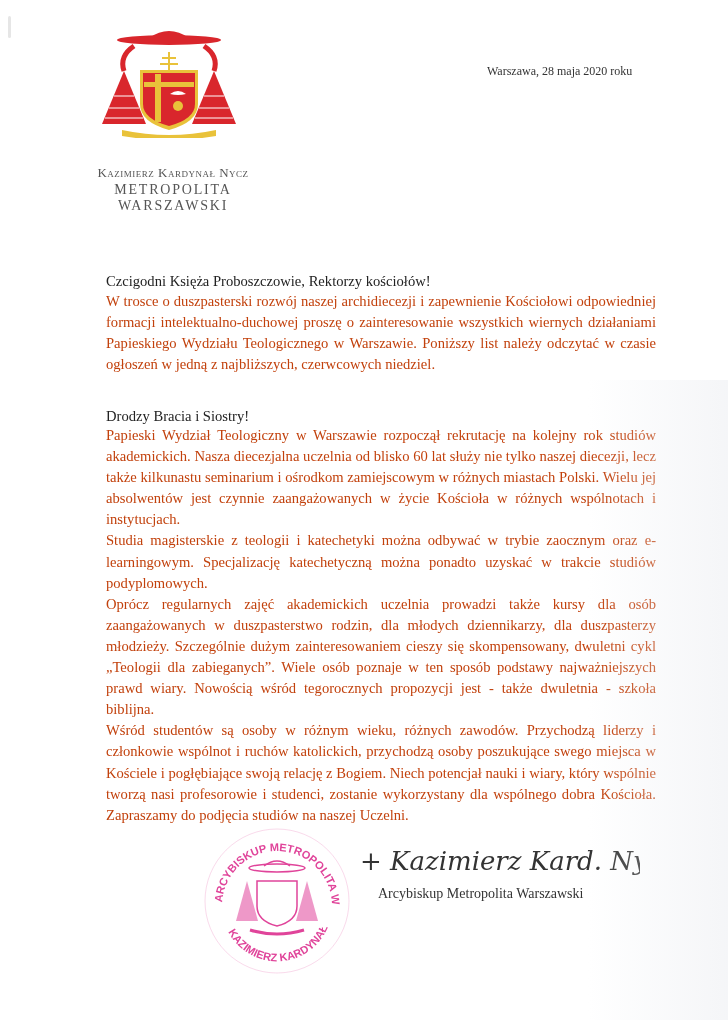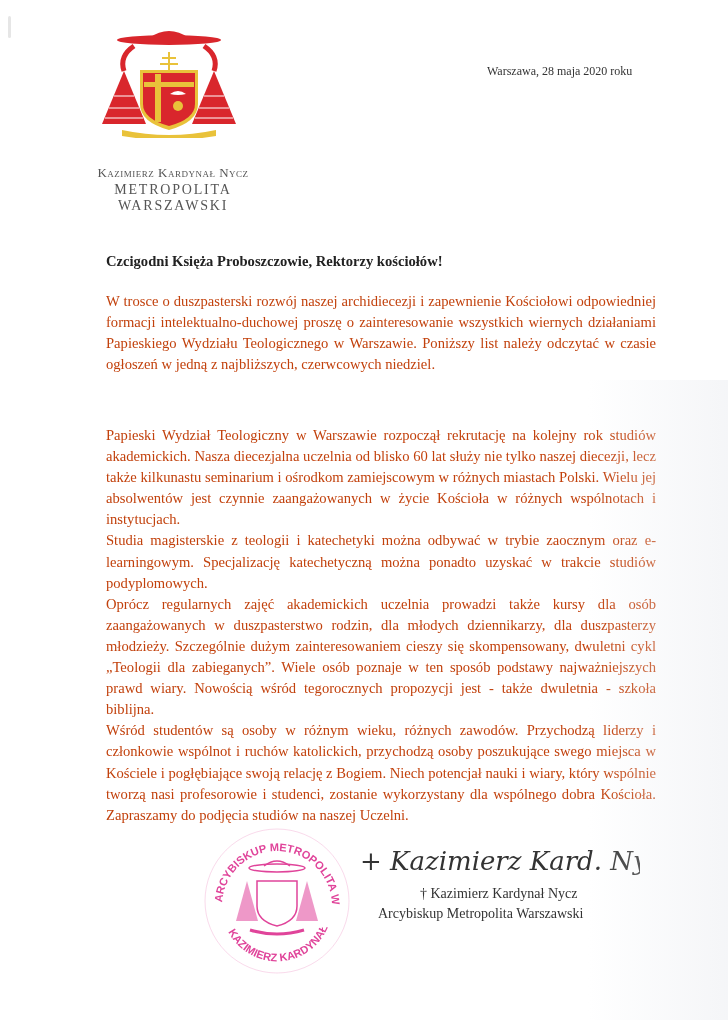--- a/index.html
+++ b/index.html
@@ -6,21 +6,21 @@
   body{width:728px;height:1030px;position:relative;overflow:hidden;font-family:"DejaVu Serif","Liberation Serif",serif;color:#2a2a2a;}
   .page{position:absolute;left:0;top:0;width:728px;height:1030px;background:#fff;}
   .scan-shade{position:absolute;right:0;top:380px;width:140px;height:640px;background:linear-gradient(90deg,rgba(255,255,255,0),rgba(236,238,242,0.55));pointer-events:none;}
   .mark{position:absolute;left:8px;top:16px;width:3px;height:22px;background:#e6e6e6;border-radius:2px;}
   .crest{position:absolute;left:94px;top:26px;width:150px;height:112px;}
   .crest-name{position:absolute;left:68px;top:165px;width:210px;text-align:center;font-family:"Liberation Serif",serif;font-size:13px;color:#555;letter-spacing:0.5px;font-variant:small-caps;}
   .crest-title{position:absolute;left:68px;top:182px;width:210px;text-align:center;font-family:"Liberation Serif",serif;font-size:14px;color:#555;letter-spacing:1.8px;font-variant:small-caps;text-transform:uppercase;}
   .date{position:absolute;left:487px;top:64px;font-family:"Liberation Serif",serif;font-size:12px;color:#333;}
   .text{position:absolute;left:106px;width:550px;font-family:"Liberation Serif",serif;font-size:14.6px;line-height:21.1px;color:#c2410c;}
   .just{text-align:justify;}
-  .bold{font-weight:bold;color:#222;}
+  .bold{font-weight:normal;color:#222;margin-top:20px;}
   .greet1{top:251px;}
   .p1{top:291px;}
   .greet2{top:386px;}
   .p2{top:425px;}
   .p2 div{text-align:justify;}
   .sig{position:absolute;left:360px;top:838px;width:280px;height:46px;}
   .signer{position:absolute;left:378px;top:884px;font-family:"Liberation Serif",serif;font-size:14px;line-height:20px;color:#333;}
   .signer .l1{padding-left:42px;}
   .stamp{position:absolute;left:202px;top:826px;width:150px;height:150px;}
 </style>
@@ -67,20 +67,21 @@
 
     <path d="M28 104 Q75 114 122 104 L122 110 Q75 118 28 110 Z" fill="#e9c23a"></path>
   </svg>
   <div class="crest-name">Kazimierz Kardynał Nycz</div>
   <div class="crest-title">Metropolita Warszawski</div>
 
   <div class="date">Warszawa, 28 maja 2020 roku</div>
 
   <div class="text bold greet1">Czcigodni Księża Proboszczowie, Rektorzy kościołów!</div>
   <div class="text just p1">W trosce o duszpasterski rozwój naszej archidiecezji i zapewnienie Kościołowi odpowiedniej formacji intelektualno-duchowej proszę o zainteresowanie wszystkich wiernych działaniami Papieskiego Wydziału Teologicznego w Warszawie. Poniższy list należy odczytać w czasie ogłoszeń w jedną z najbliższych, czerwcowych niedziel.</div>
+  <div class="text bold greet2">Drodzy Bracia i Siostry!</div>
 
   <div class="text p2">
     <div>Papieski Wydział Teologiczny w Warszawie rozpoczął rekrutację na kolejny rok studiów akademickich. Nasza diecezjalna uczelnia od blisko 60 lat służy nie tylko naszej diecezji, lecz także kilkunastu seminarium i ośrodkom zamiejscowym w różnych miastach Polski. Wielu jej absolwentów jest czynnie zaangażowanych w życie Kościoła w różnych wspólnotach i instytucjach.</div>
     <div>Studia magisterskie z teologii i katechetyki można odbywać w trybie zaocznym oraz e-learningowym. Specjalizację katechetyczną można ponadto uzyskać w trakcie studiów podyplomowych.</div>
     <div>Oprócz regularnych zajęć akademickich uczelnia prowadzi także kursy dla osób zaangażowanych w duszpasterstwo rodzin, dla młodych dziennikarzy, dla duszpasterzy młodzieży. Szczególnie dużym zainteresowaniem cieszy się skompensowany, dwuletni cykl „Teologii dla zabieganych”. Wiele osób poznaje w ten sposób podstawy najważniejszych prawd wiary. Nowością wśród tegorocznych propozycji jest - także dwuletnia - szkoła biblijna.</div>
     <div>Wśród studentów są osoby w różnym wieku, różnych zawodów. Przychodzą liderzy i członkowie wspólnot i ruchów katolickich, przychodzą osoby poszukujące swego miejsca w Kościele i pogłębiające swoją relację z Bogiem. Niech potencjał nauki i wiary, który wspólnie tworzą nasi profesorowie i studenci, zostanie wykorzystany dla wspólnego dobra Kościoła. Zapraszamy do podjęcia studiów na naszej Uczelni.</div>
   </div>
 
   <svg class="stamp" viewBox="0 0 150 150">
     <defs>
@@ -96,18 +97,17 @@
     <polygon points="45,55 34,95 56,95" fill="#e0449a" opacity="0.55"></polygon>
     <polygon points="105,55 94,95 116,95" fill="#e0449a" opacity="0.55"></polygon>
     <path d="M48 104 Q75 112 102 104" fill="none" stroke="#e0449a" stroke-width="3"></path>
   </svg>
 
   <svg class="sig" viewBox="0 0 280 46">
     <text x="0" y="32" font-family="DejaVu Serif, serif" font-style="italic" font-size="26" fill="#333">+ Kazimierz Kard. Nycz</text>
   </svg>
 
   <div class="signer">
-    <div class="l1">† Kazimierz Kardynał Nycz</div>
     <div>Arcybiskup Metropolita Warszawski</div>
   </div>
 
   <div class="scan-shade"></div>
 </div>
 
 </body></html>

